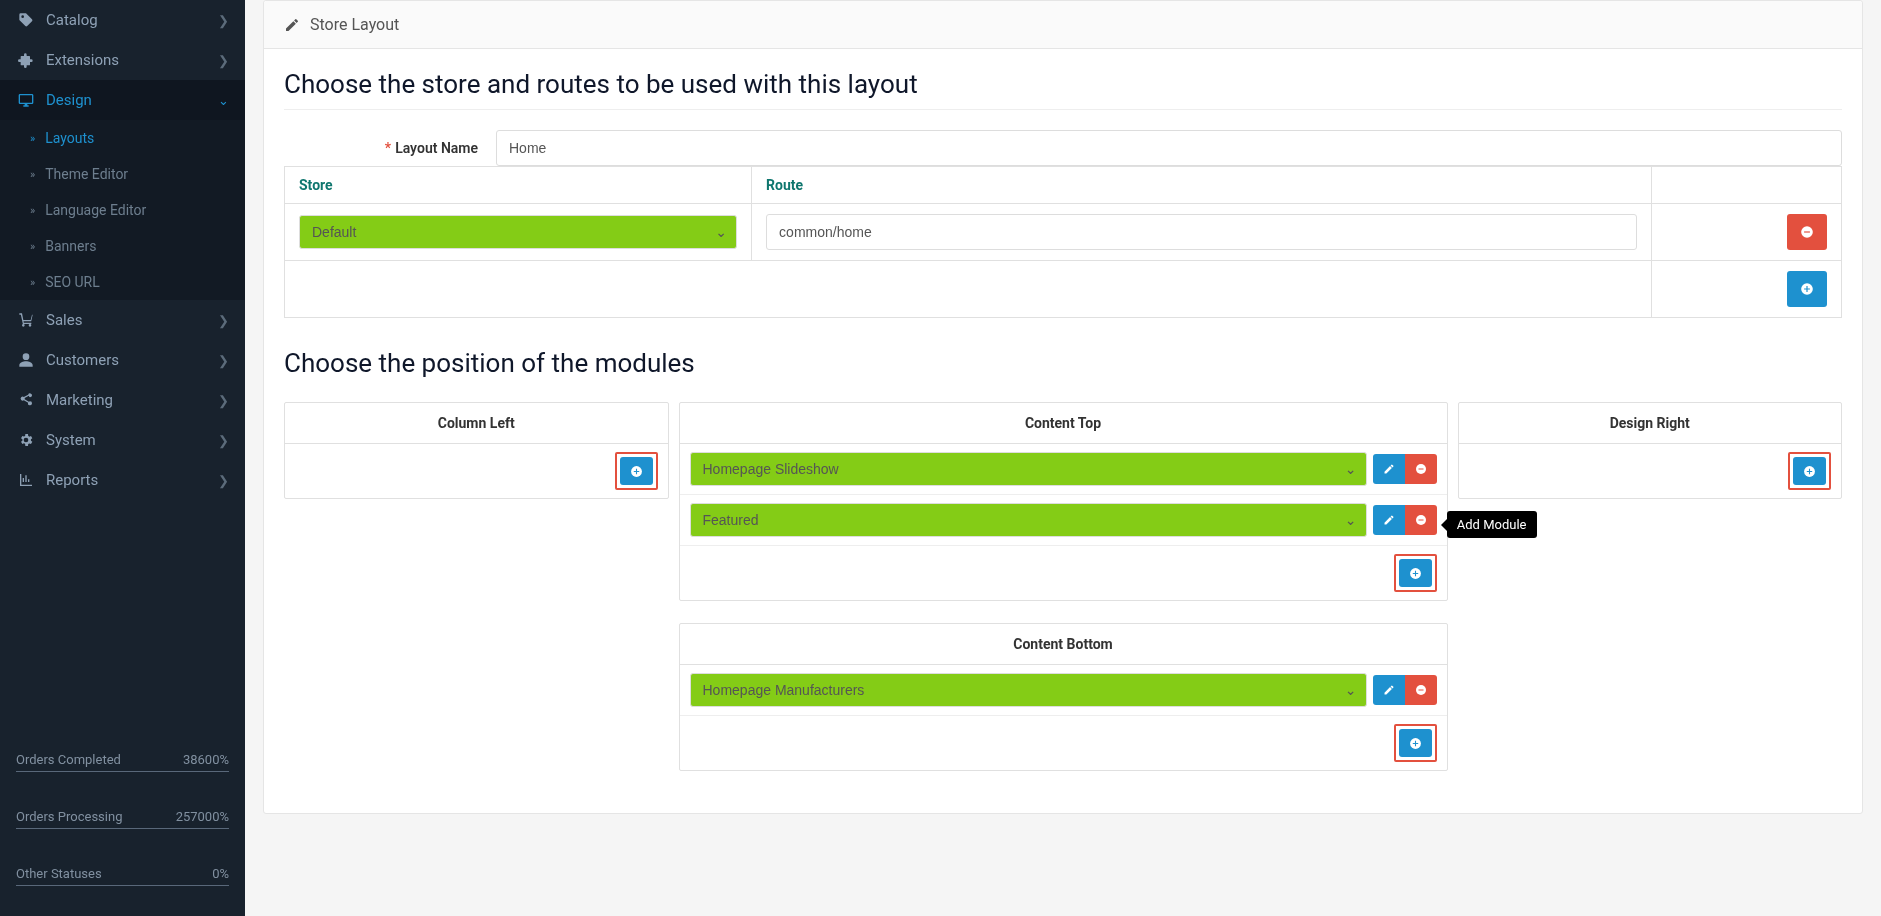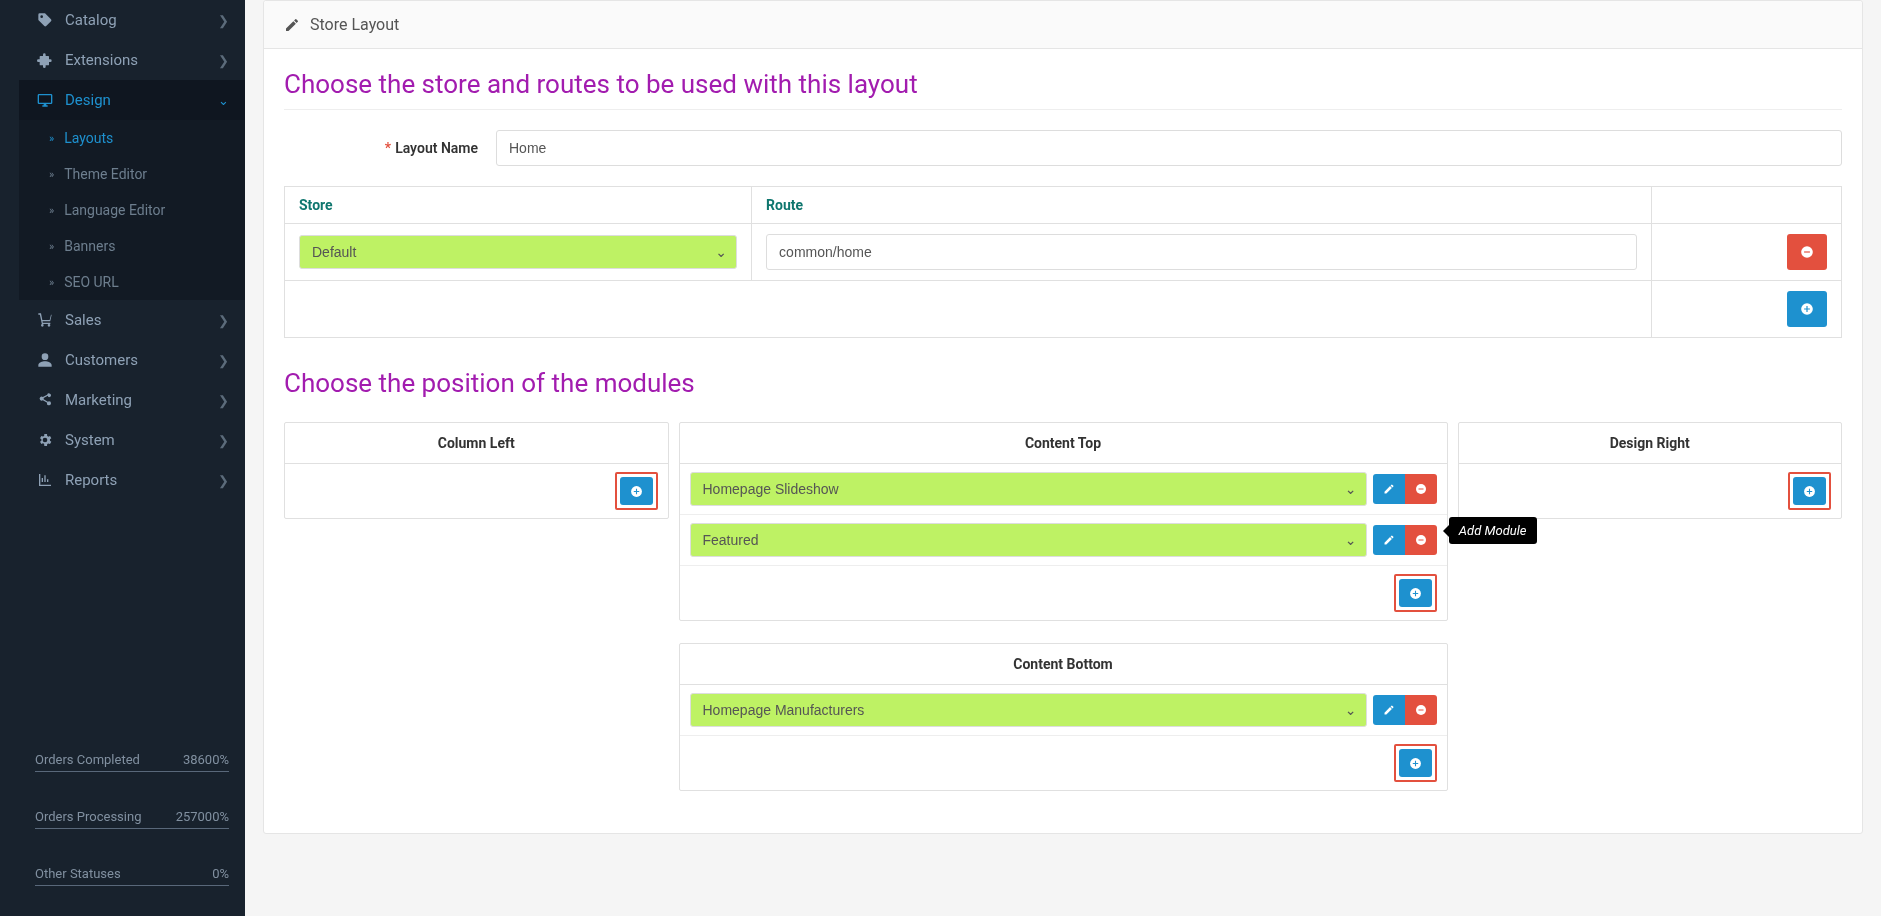--- a/index.html
+++ b/index.html
@@ -14,21 +14,20 @@
     overflow: hidden;
   }
   
   .sidebar {
     width: 245px;
     background: #18222d;
     color: #d2d9de;
     display: flex;
     flex-direction: column;
     flex-shrink: 0;
-    padding-left: 19px;
   }
   .nav { list-style: none; }
   .nav-item {
     display: flex;
     align-items: center;
     padding: 11px 16px;
     cursor: pointer;
     color: #8ea1b5;
     font-size: 15px;
   }
@@ -75,26 +74,26 @@
     display: flex;
     align-items: center;
     color: #555;
     font-size: 16px;
   }
   .panel-heading .ph-icon { margin-right: 10px; display:inline-flex; }
   .panel-body { padding: 20px; }
   h2.section-title {
     font-weight: 400;
     font-size: 26px;
-    color: #a21caf;
+    color: #0f172a;
     border-bottom: 1px solid #eee;
     padding-bottom: 10px;
     margin-bottom: 20px;
   }
-  .form-row { display:flex; align-items:center; margin-bottom: 20px; }
+  .form-row { display:flex; align-items:center; }
   .form-label {
     width: 212px;
     text-align: right;
     padding-right: 18px;
     font-weight: 600;
     color: #333;
   }
   .req { color: #e3503e; margin-right: 4px; }
   .form-input {
     flex: 1;
@@ -106,21 +105,21 @@
   }
   
   .routes-table { width: 100%; border: 1px solid #e0e0e0; border-collapse: collapse; margin-bottom: 30px; }
   .routes-table th, .routes-table td { border: 1px solid #e0e0e0; padding: 10px 14px; text-align: left; vertical-align: middle; }
   .routes-table th { font-weight: 700; color: #0f766e; }
   .routes-table td { height: 56px; }
   .routes-table .action-col { width: 190px; text-align: right; }
   .select-wrap { position: relative; }
   .select-wrap select, .select-wrap input.fake-select {
     width: 100%; padding: 8px 30px 8px 12px; border: 1px solid #ddd; border-radius: 3px;
-    background: #bef264; font-size:14px; color:#555; appearance: none;
+    background: #84cc16; font-size:14px; color:#555; appearance: none;
   }
   .select-wrap .chev {
     position: absolute; right: 10px; top: 50%; transform: translateY(-50%);
     pointer-events: none; color: #555; font-size: 14px;
   }
   .btn {
     display: inline-flex; align-items: center; justify-content: center;
     min-width: 40px; height: 36px; padding: 0 10px;
     border: none; border-radius: 3px; cursor: pointer; color: #fff;
   }
@@ -404,21 +403,21 @@
                       <path d="M3 17.25V21h3.75L17.81 9.94l-3.75-3.75L3 17.25zM20.71 7.04a1 1 0 0 0 0-1.41l-2.34-2.34a1 1 0 0 0-1.41 0l-1.83 1.83 3.75 3.75 1.83-1.83z"></path>
                     </svg>
                 </button>
                 <button class="btn btn-danger">
                   <svg width="12" height="12" viewBox="0 0 24 24" fill="#fff">
                       <circle cx="12" cy="12" r="10"></circle>
                       <rect x="7" y="11" width="10" height="2" fill="#e3503e"></rect>
                     </svg>
                 </button>
               </div>
-              <div class="tooltip" style="right:-90px; top:2px;font-style:italic;">Add Module</div>
+              <div class="tooltip" style="right:-90px; top:16px;">Add Module</div>
             </div>
             <div class="mod-add-row">
               <span class="highlight">
                 <button class="btn btn-primary" style="min-width:32px;height:28px">
                   <svg width="13" height="13" viewBox="0 0 24 24" fill="#fff">
                       <circle cx="12" cy="12" r="10"></circle>
                       <path d="M11 7h2v10h-2zM7 11h10v2H7z" fill="#1e91cf"></path>
                     </svg>
                 </button>
               </span>

